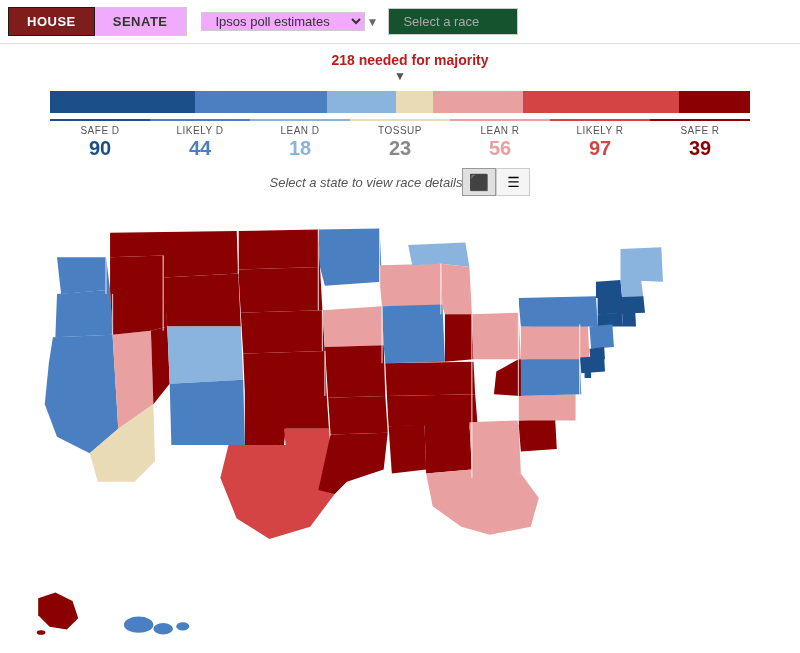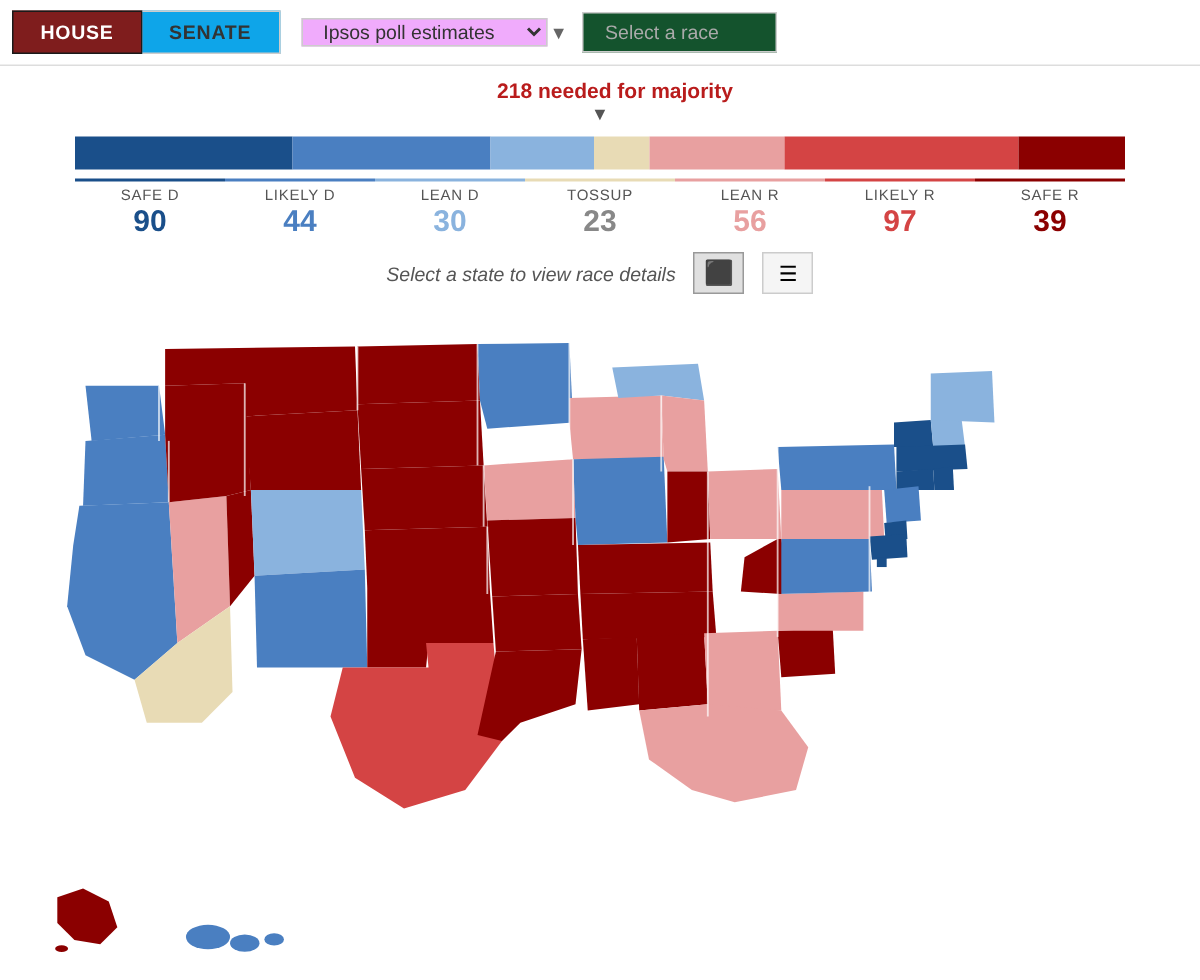--- a/index.html
+++ b/index.html
@@ -13,21 +13,21 @@
       border-bottom: 1px solid #ddd;
       background: #fff;
       height: 44px;
     }
     .tab-btn {
       padding: 6px 18px;
       font-size: 13px;
       font-weight: bold;
       cursor: pointer;
       border: 1px solid #ccc;
-      background: #0ea5e9;
+      background: #f0abfc;
       color: #333;
       letter-spacing: 0.5px;
       text-transform: uppercase;
     }
     .tab-btn.active {
       background: #7f1d1d;
       color: #fff;
       border-color: #1a1a1a;
     }
     .tab-btn:not(:first-child) { border-left: none; }
@@ -102,21 +102,20 @@
       font-size: 20px;
       font-weight: bold;
       margin-top: 1px;
     }
 
     
     #map-controls {
       display: flex;
       align-items: center;
       justify-content: center;
-      gap: 12px;
       margin: 8px 0 4px;
     }
     #map-controls .hint-text {
       font-size: 13px;
       color: #555;
       font-style: italic;
     }
     .view-btn {
       width: 34px;
       height: 28px;
@@ -185,21 +184,21 @@
 <div class="cat-item" style="border-top-color: rgb(26, 79, 138);">
       <div class="cat-label">SAFE D</div>
       <div class="cat-count" style="color: rgb(26, 79, 138);">90</div>
     </div>
     <div class="cat-item" style="border-top-color: rgb(74, 127, 193);">
       <div class="cat-label">LIKELY D</div>
       <div class="cat-count" style="color: rgb(74, 127, 193);">44</div>
     </div>
     <div class="cat-item" style="border-top-color: rgb(138, 179, 222);">
       <div class="cat-label">LEAN D</div>
-      <div class="cat-count" style="color: rgb(138, 179, 222);">30</div>
+      <div class="cat-count" style="color: rgb(138, 179, 222);">18</div>
     </div>
     <div class="cat-item" style="border-top-color: rgb(232, 219, 181);">
       <div class="cat-label">TOSSUP</div>
       <div class="cat-count" style="color: rgb(136, 136, 136);">23</div>
     </div>
     <div class="cat-item" style="border-top-color: rgb(232, 160, 160);">
       <div class="cat-label">LEAN R</div>
       <div class="cat-count" style="color: rgb(232, 160, 160);">56</div>
     </div>
     <div class="cat-item" style="border-top-color: rgb(212, 68, 68);">

